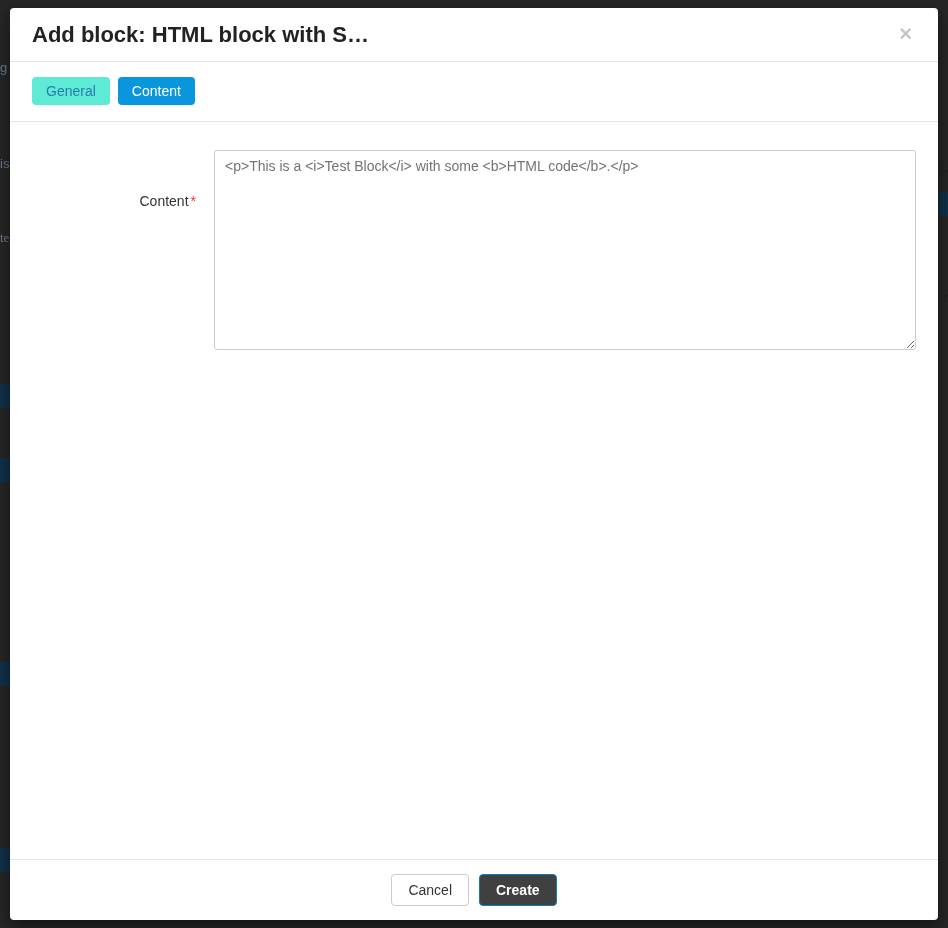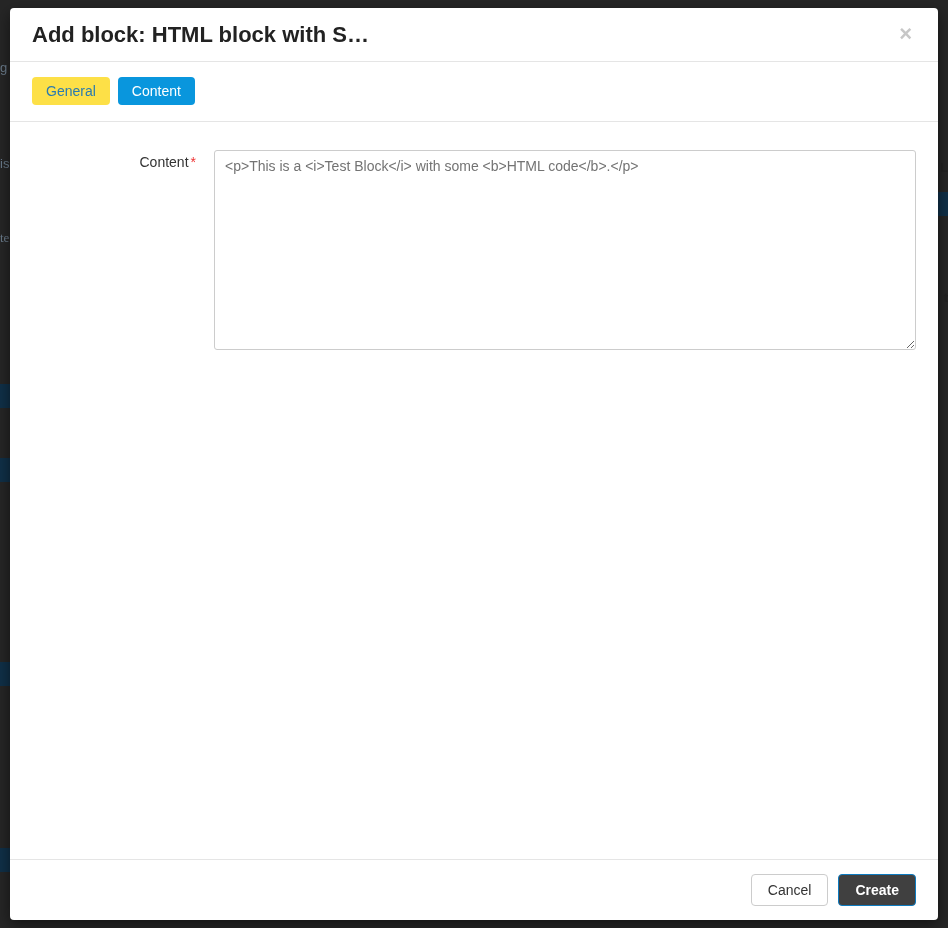--- a/index.html
+++ b/index.html
@@ -75,41 +75,42 @@
     }
     .tab {
       padding: 6px 14px;
       border-radius: 4px;
       font-size: 14px;
       cursor: pointer;
       border: none;
       background: transparent;
     }
     .tab-inactive {
-      background: #fde047;
+      background: #5eead4;
       color: #2a7ab0;
     }
     .tab-active {
       background: #0996dd;
       color: #fff;
     }
     .form-area {
       padding: 28px 22px;
     }
     .form-row {
       display: flex;
       align-items: flex-start;
     }
     .form-label-col {
       width: 182px;
       text-align: right;
       padding-right: 18px;
       padding-top: 4px;
       font-size: 14px;
       color: #333;
+      margin-top: 39px;
     }
     .req {
       color: #e33;
       margin-left: 2px;
     }
     .form-field-col {
       flex: 1;
     }
     .content-textarea {
       width: 100%;
@@ -120,21 +121,21 @@
       color: #737373;
       border: 1px solid #ccc;
       border-radius: 3px;
       resize: both;
       line-height: 1.4;
     }
     .modal-footer {
       padding: 14px 22px;
       border-top: 1px solid #e5e5e5;
       display: flex;
-      justify-content: flex-end;
+      justify-content: center;
       gap: 10px;
     }
     .btn {
       padding: 7px 16px;
       font-size: 14px;
       border-radius: 4px;
       cursor: pointer;
       border: 1px solid transparent;
     }
     .btn-default {

